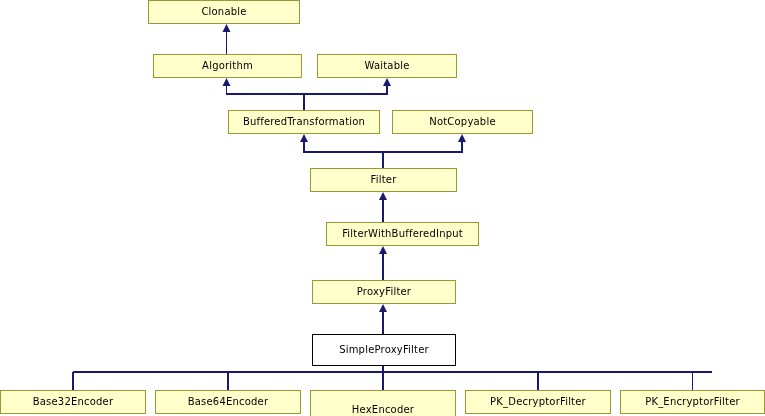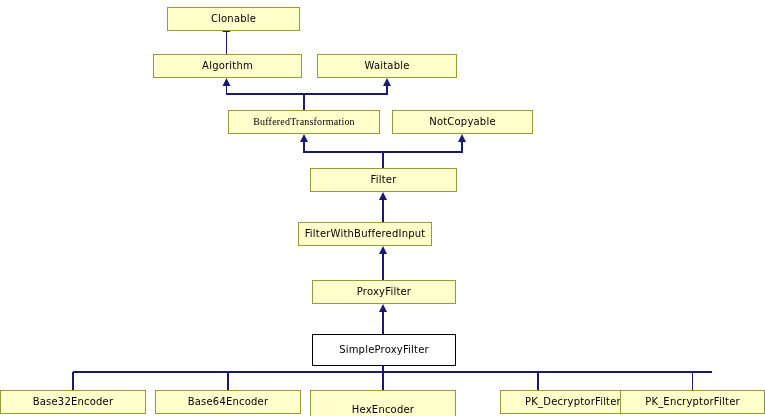--- a/index.html
+++ b/index.html
@@ -82,56 +82,56 @@
       <polygon points="387,78 383,86 391,86"></polygon>
       <polygon points="304,134 300,142 308,142"></polygon>
       <polygon points="462,134 458,142 466,142"></polygon>
       <polygon points="383,192 379,200 387,200"></polygon>
       <polygon points="383,246 379,254 387,254"></polygon>
       <polygon points="383,304 379,312 387,312"></polygon>
       <polygon points="383,358 379,366 387,366"></polygon>
     </g>
   </svg>
 
-  <div class="node" style="left: 167px; top: 0px; width: 133px; height: 24px; margin-top: 7px;">
+  <div class="node" style="left: 148px; top: 0px; width: 152px; height: 24px;">
     <span class="node-label">Clonable</span>
   </div>
   <div class="node" style="left: 153px; top: 54px; width: 149px; height: 24px;">
     <span class="node-label">Algorithm</span>
   </div>
   <div class="node" style="left: 317px; top: 54px; width: 140px; height: 24px;">
     <span class="node-label">Waitable</span>
   </div>
-  <div class="node" style="left: 228px; top: 110px; width: 152px; height: 24px; font-family: Liberation Serif, serif;">
+  <div class="node" style="left: 228px; top: 110px; width: 152px; height: 24px;">
     <span class="node-label">BufferedTransformation</span>
   </div>
   <div class="node" style="left: 392px; top: 110px; width: 141px; height: 24px;">
     <span class="node-label">NotCopyable</span>
   </div>
   <div class="node" style="left: 310px; top: 168px; width: 147px; height: 24px;">
     <span class="node-label">Filter</span>
   </div>
-  <div class="node" style="left: 298px; top: 222px; width: 134px; height: 24px;">
+  <div class="node" style="left: 326px; top: 222px; width: 153px; height: 24px;">
     <span class="node-label">FilterWithBufferedInput</span>
   </div>
   <div class="node" style="left: 312px; top: 280px; width: 144px; height: 24px;">
     <span class="node-label">ProxyFilter</span>
   </div>
   <div class="node current" style="left: 312px; top: 334px; width: 144px; height: 32px;">
     <span class="node-label">SimpleProxyFilter</span>
   </div>
   <div class="node" style="left: 0px; top: 390px; width: 146px; height: 24px; justify-content: center;">
     <span class="node-label">Base32Encoder</span>
   </div>
   <div class="node" style="left: 155px; top: 390px; width: 146px; height: 24px;">
     <span class="node-label">Base64Encoder</span>
   </div>
   <div class="node" style="left: 310px; top: 390px; width: 146px; height: 40px;">
     <span class="node-label">HexEncoder</span>
   </div>
-  <div class="node" style="left: 465px; top: 390px; width: 146px; height: 24px; margin-left: 35px;">
+  <div class="node" style="left: 465px; top: 390px; width: 146px; height: 24px;">
     <span class="node-label">PK_DecryptorFilter</span>
   </div>
   <div class="node" style="left: 620px; top: 390px; width: 145px; height: 24px;">
     <span class="node-label">PK_EncryptorFilter</span>
   </div>
 
 </div>
 
 </body></html>

